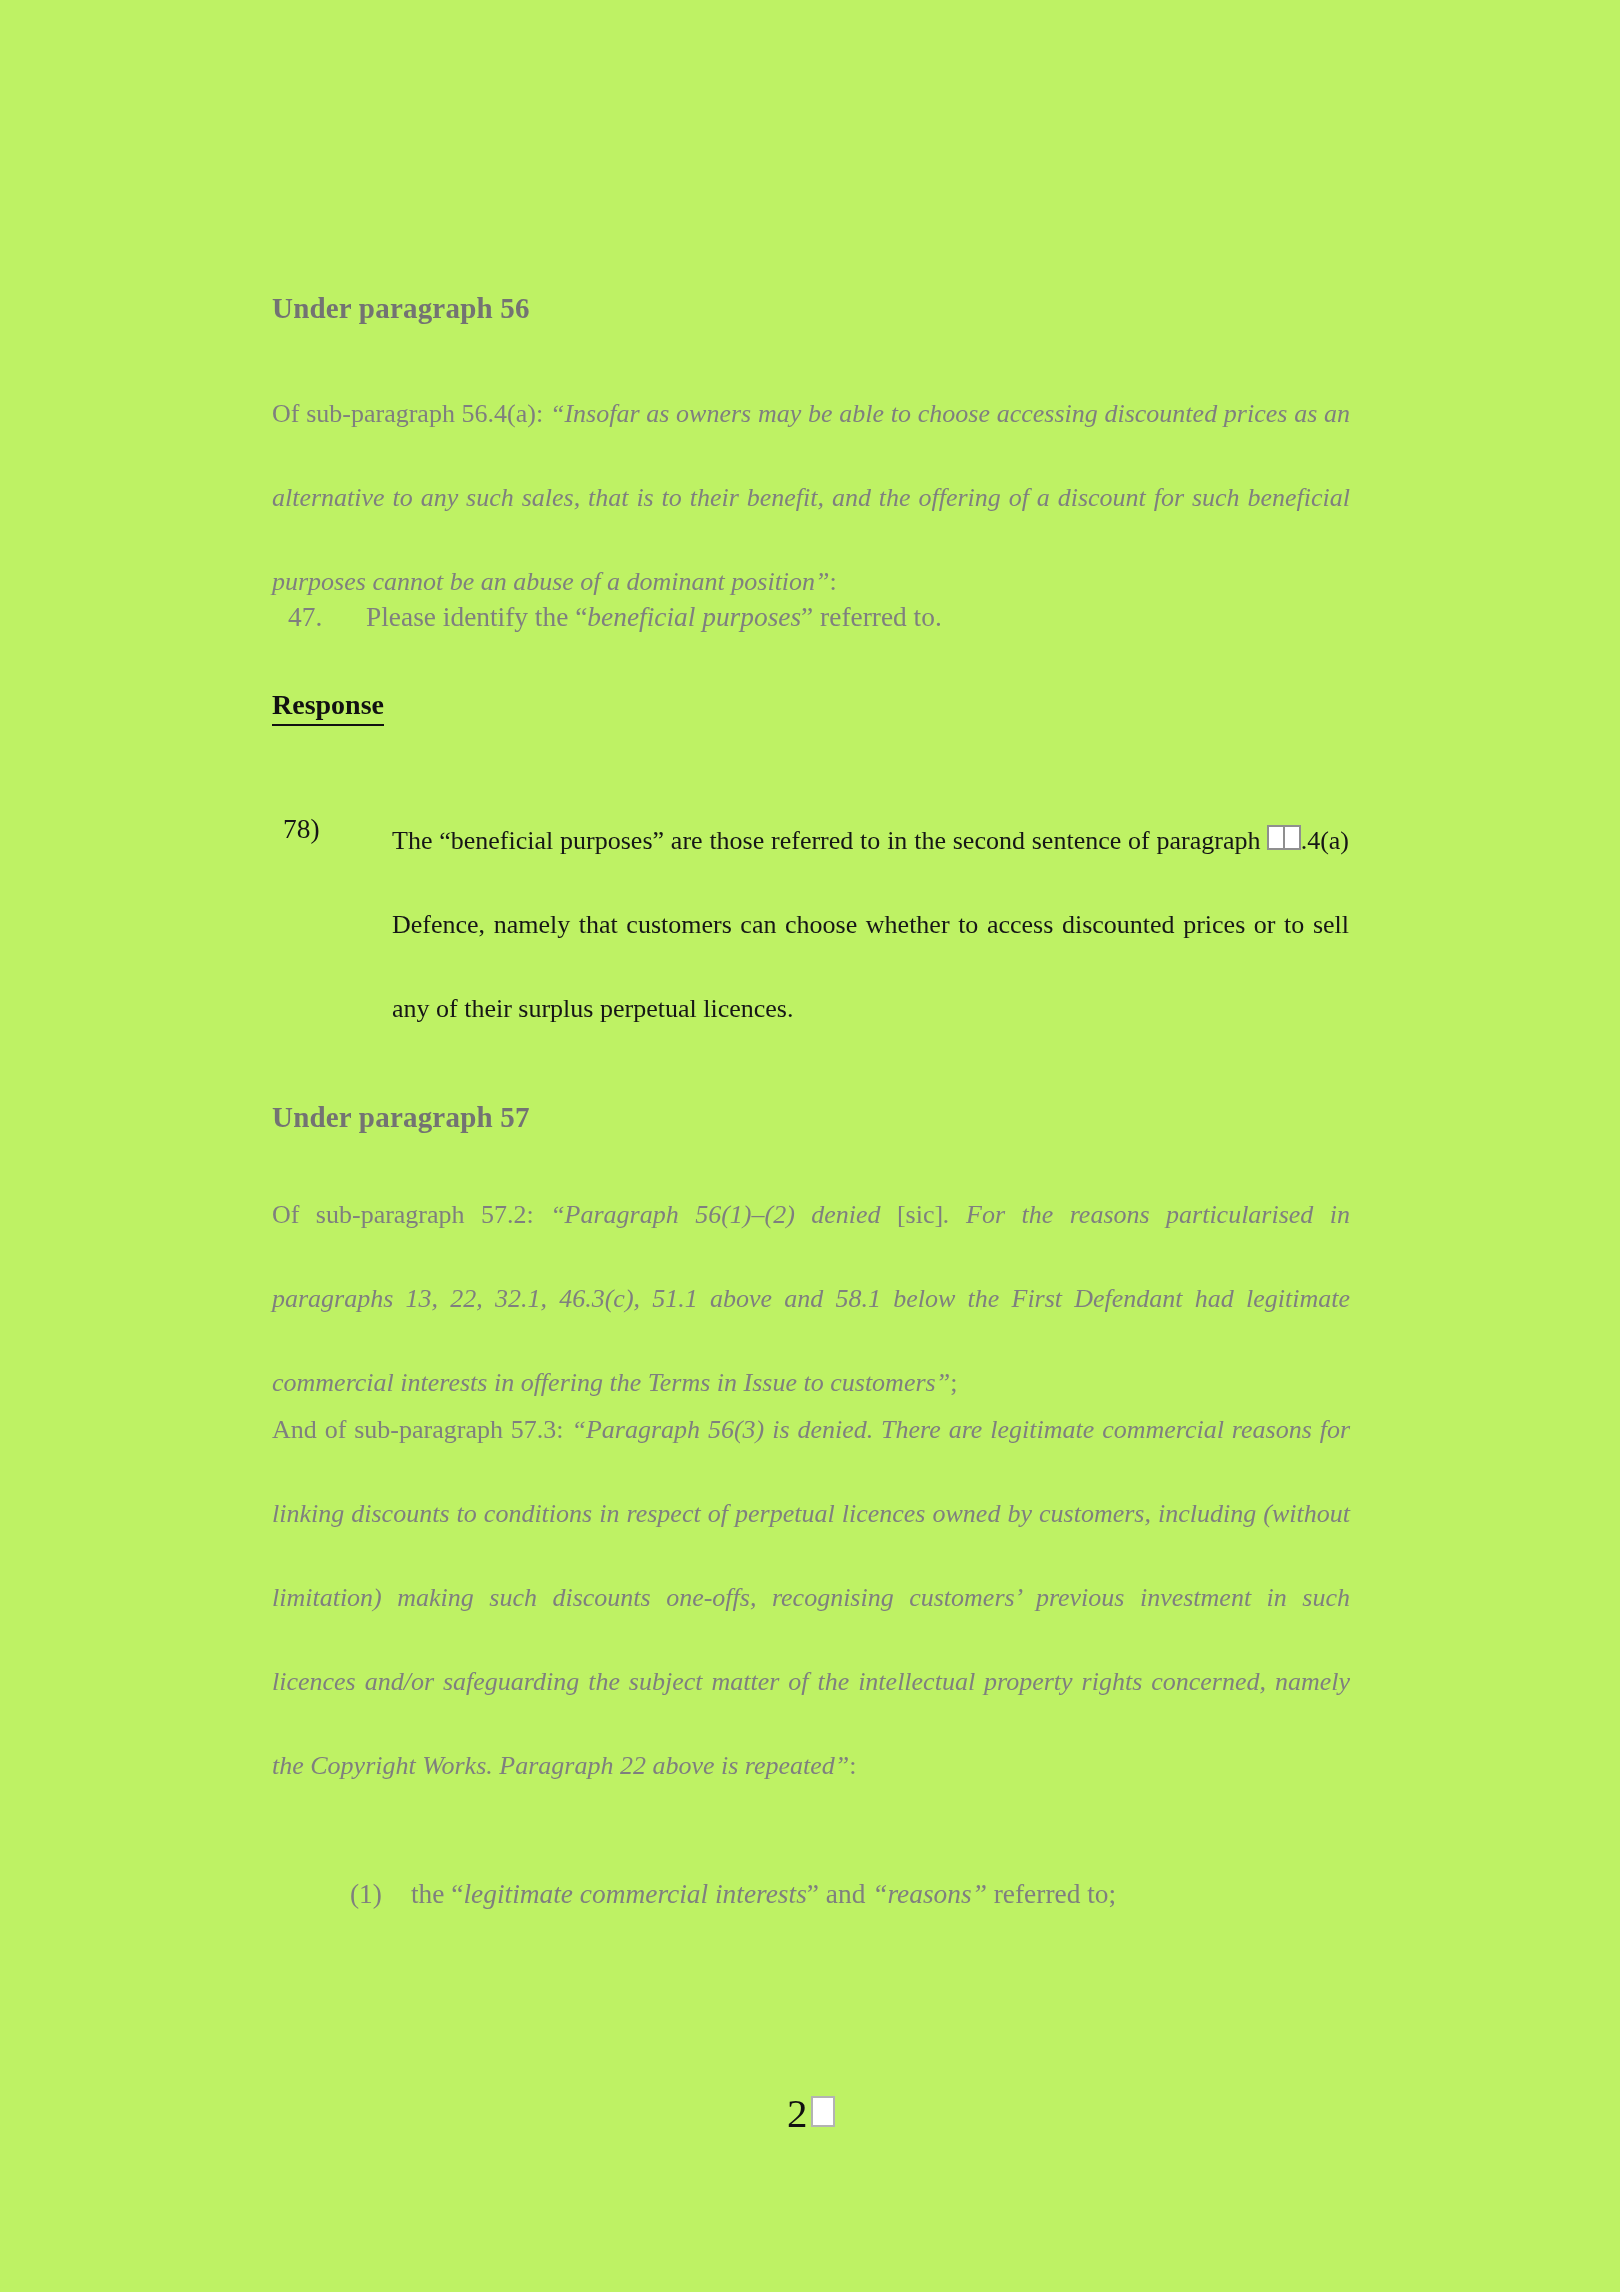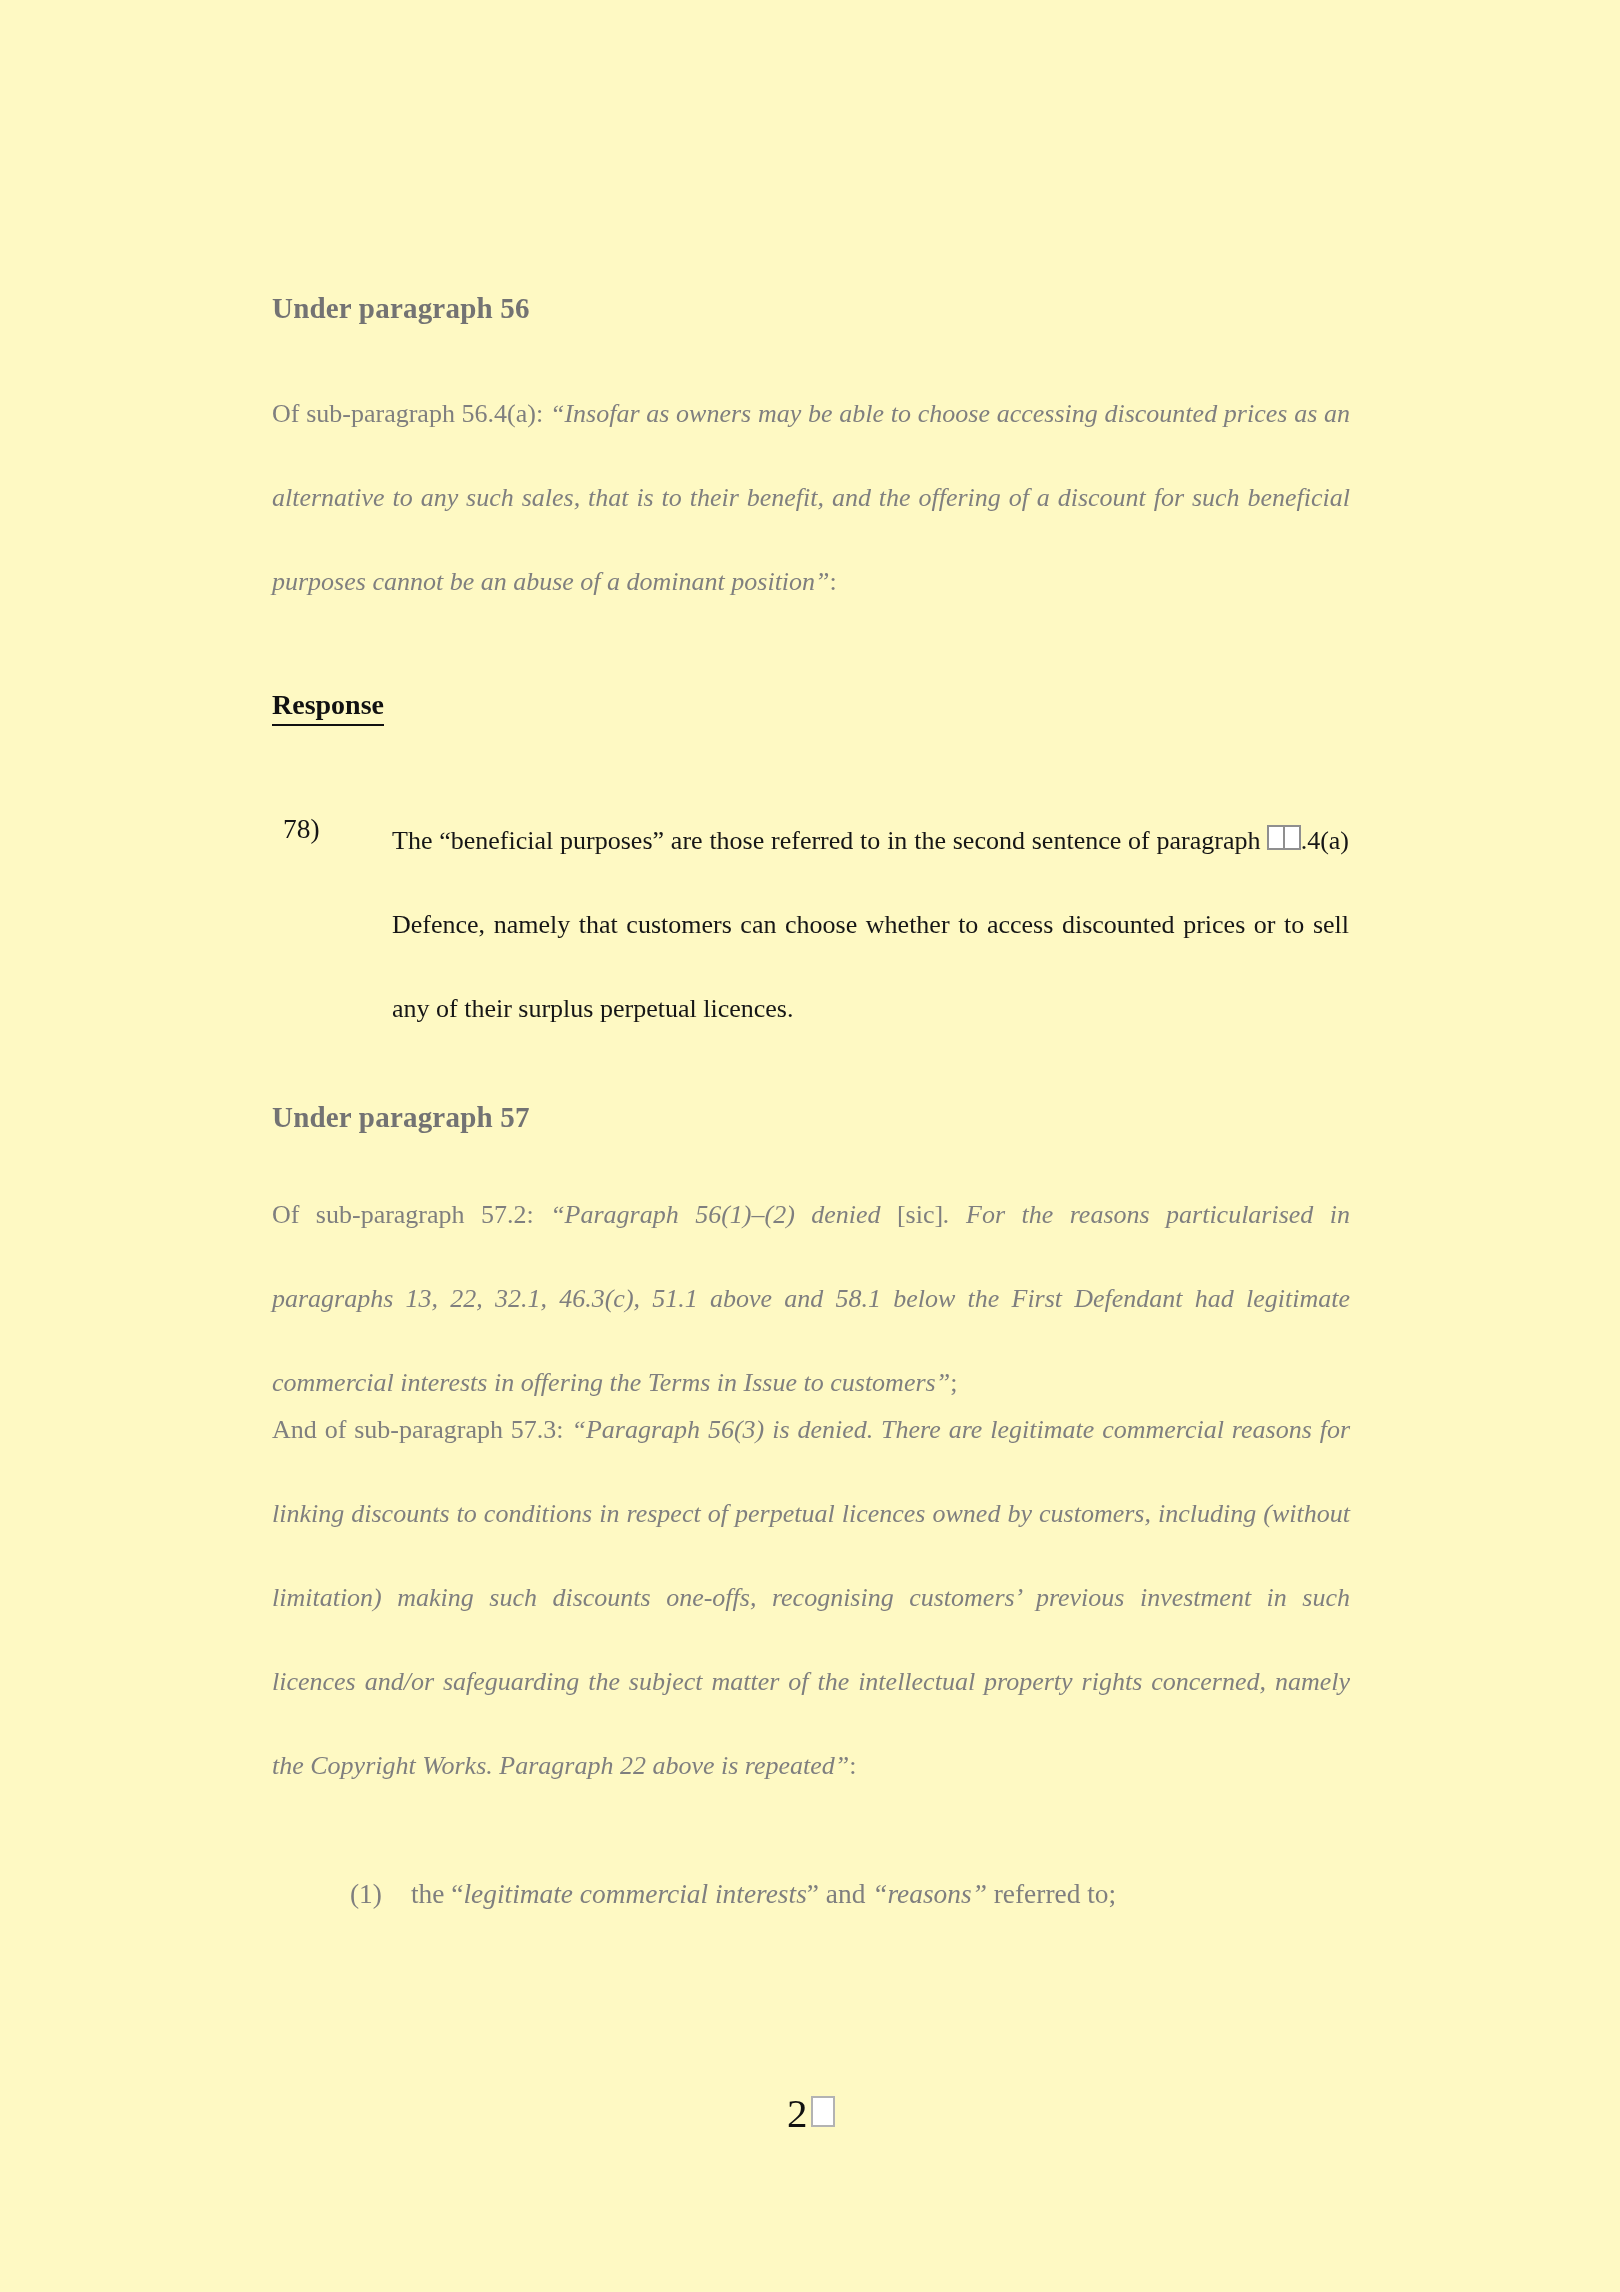--- a/index.html
+++ b/index.html
@@ -1,19 +1,19 @@
 <!DOCTYPE html>
 <html><head>
 <meta charset="utf-8">
 <style>
   html,body { margin:0; padding:0; background:#e8e8e8; }
   .page {
     position:relative;
     width:1620px; height:2293px;
-    background:#fef9c3;
+    background:#bef264;
     font-family:"Liberation Serif", serif;
     overflow:hidden;
   }
   .block { position:absolute; }
   .col { left:272px; width:1078px; }
   .gray { color:#7f7f7f; }
   .black { color:#161616; }
   .heading {
     font-size:29px; font-weight:bold; color:#737373;
     line-height:1.2; letter-spacing:0.2px;
@@ -54,20 +54,24 @@
 </style>
 </head>
 <body>
 
 <div class="page">
 
   <div class="block heading" style="left:272px; top:291px;">Under paragraph 56</div>
 
   <div class="block col body-text gray" style="top:372px;"><span>Of sub-paragraph 56.4(a): </span><span class="it">“Insofar as owners may be able to choose accessing discounted prices as an alternative to any such sales, that is to their benefit, and the offering of a discount for such beneficial purposes cannot be an abuse of a dominant position”</span><span>:</span></div>
 
+  <div class="block item single-line gray" style="left:288px; top:587px; width:1062px;">
+    <span class="item-num">47.</span>
+    <div style="margin-left:78px;"><span>Please identify the “</span><span class="it">beneficial purposes</span><span>” referred to.</span></div>
+  </div>
 
   <div class="block response-heading" style="left:272px; top:688px;">
     <span class="response-underline">Response</span>
   </div>
 
   <div class="block item" style="left:283px; top:799px; width:1066px;">
     <span class="item-num single-line black">78)</span>
     <div class="body-text black" style="margin-left:109px;"><span>The “beneficial purposes” are those referred to in the second sentence of paragraph </span><span class="glyph-box"></span><span class="glyph-box"></span><span>.4(a) Defence, namely that customers can choose whether to access discounted prices or to sell any of their surplus perpetual licences.</span></div>
   </div>
 

